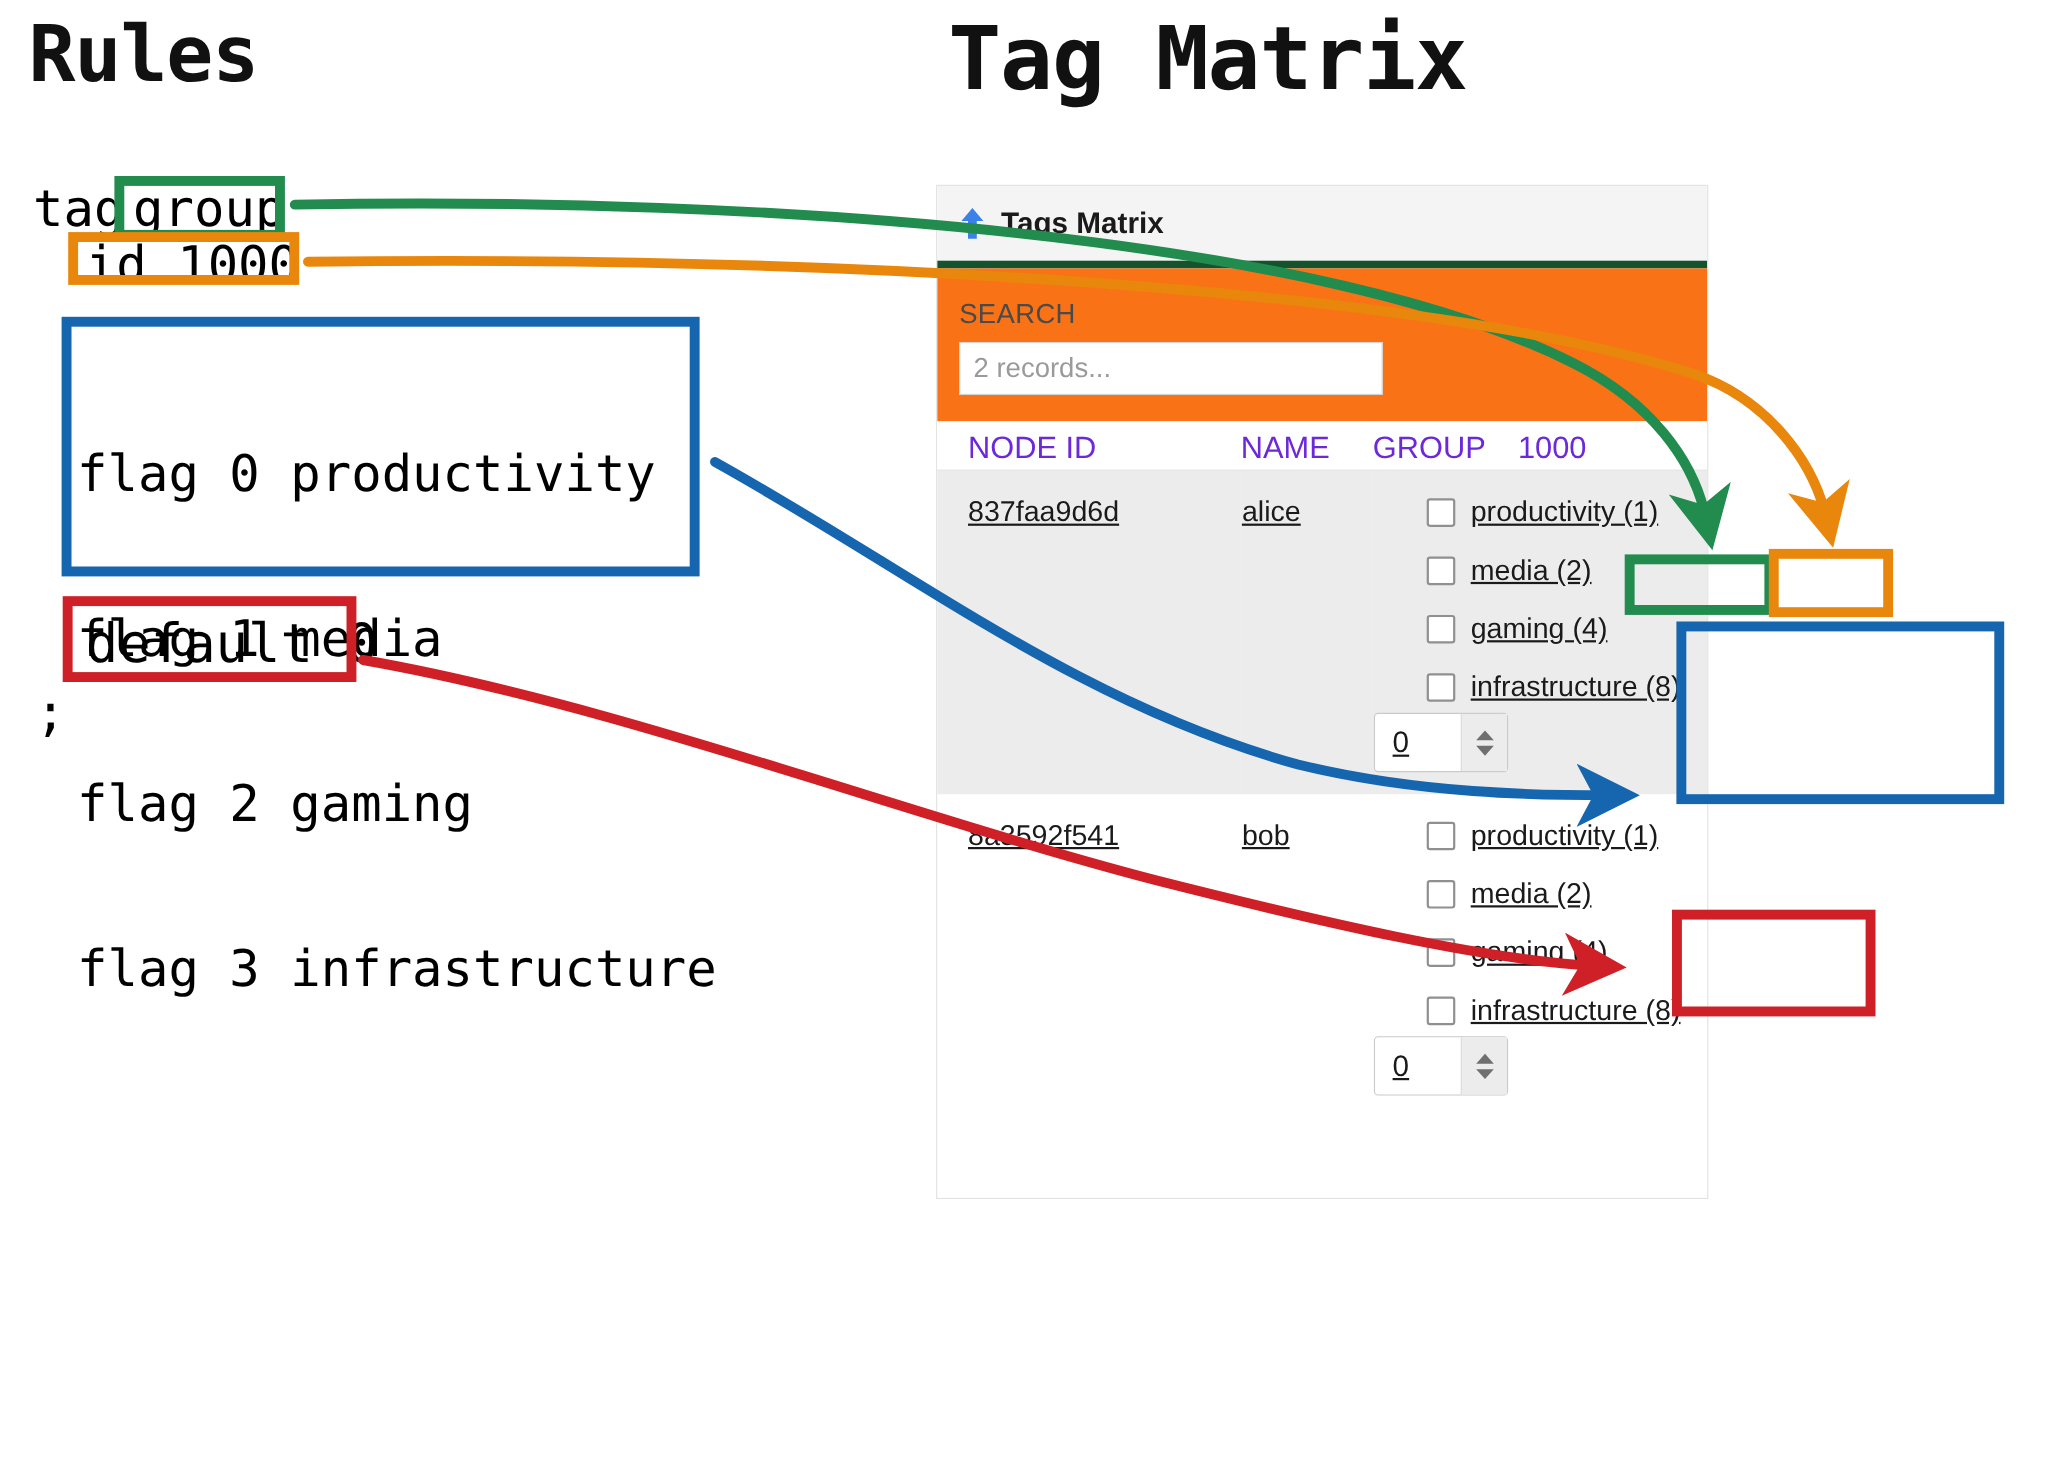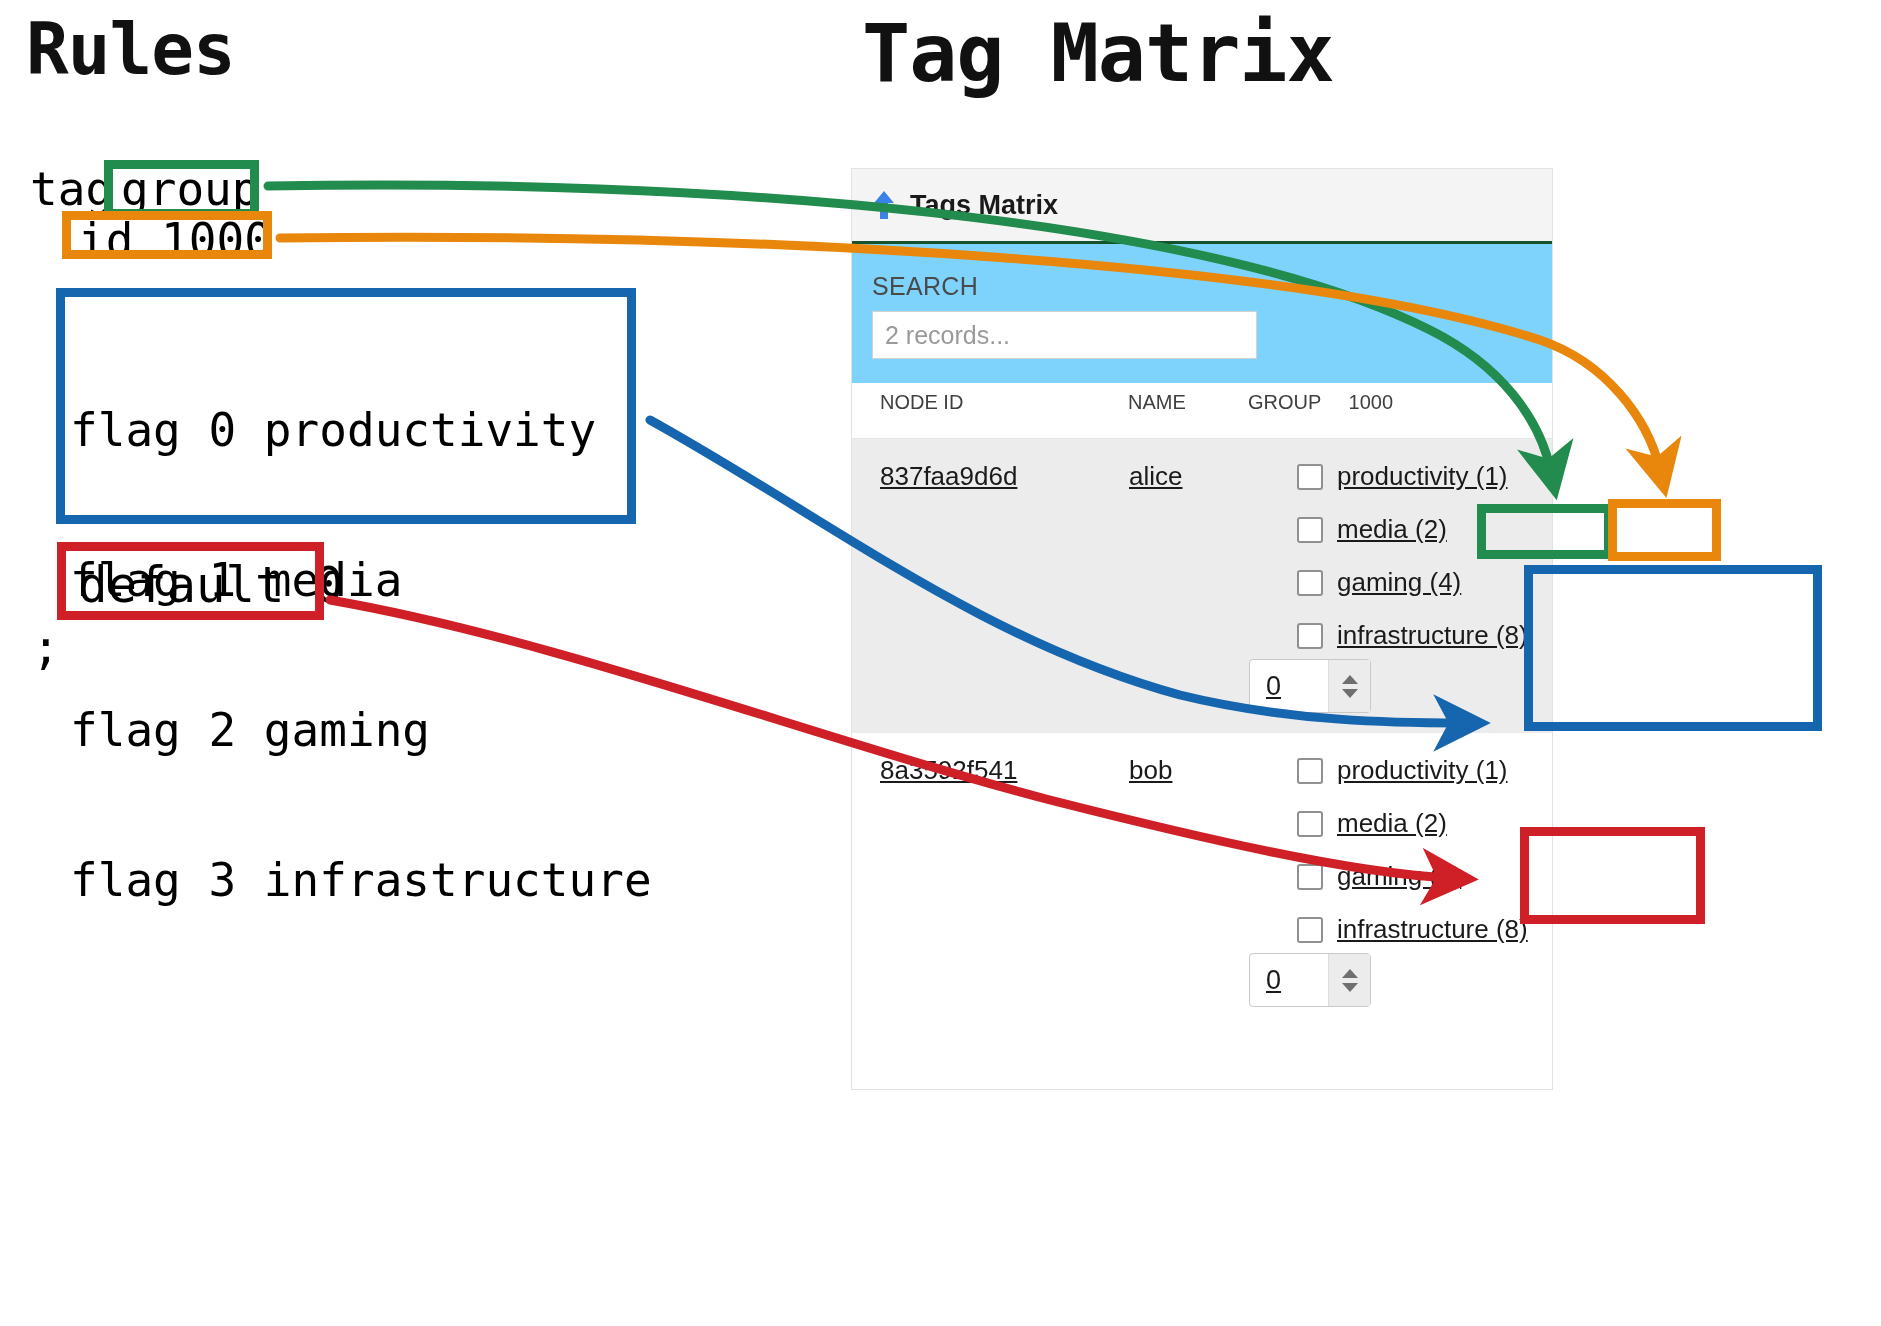--- a/index.html
+++ b/index.html
@@ -123,42 +123,42 @@
     width: 700px;
     height: 920px;
     background: #ffffff;
     border: 1px solid #e2e2e2;
     overflow: hidden;
   }
 
   #panel-header {
     height: 75px;
     background: #f4f4f4;
-    border-bottom: 3px solid #14532d;
+    border-bottom: 7px solid #14532d;
     display: flex;
     align-items: center;
     padding-left: 20px;
     box-sizing: border-box;
   }
   #up-arrow-icon {
     width: 24px;
     height: 30px;
     margin-right: 14px;
     flex: none;
   }
   #panel-title {
     font-size: 27px;
     font-weight: 700;
     color: #1a1a1a;
     font-family: "Liberation Sans", sans-serif;
   }
 
   #search-area {
     padding: 28px 0 24px 20px;
-    background: #7dd3fc;
+    background: #f97316;
   }
   #search-label {
     font-size: 25px;
     color: #4a4a4a;
     letter-spacing: 0.3px;
     margin-bottom: 10px;
   }
   #search-input {
     width: 385px;
     height: 48px;
@@ -175,23 +175,23 @@
 
   
   #matrix-table {
     width: 100%;
     border-collapse: collapse;
     table-layout: fixed;
   }
   #matrix-table th {
     text-align: left;
     font-weight: 400;
-    font-size: 20px;
-    color: #404040;
-    padding: 8px 0 24px 0;
+    font-size: 28px;
+    color: #6d28d9;
+    padding: 8px 0 4px 0;
     border-bottom: 1px solid #e6e6e6;
     background: #ffffff;
   }
   #matrix-table th.col-node { padding-left: 28px; width: 248px; }
   #matrix-table th.col-name { width: 120px; }
   #matrix-table th.col-group { width: auto; margin-left: 37px; }
 
   #matrix-table td {
     vertical-align: top;
     font-size: 26px;

